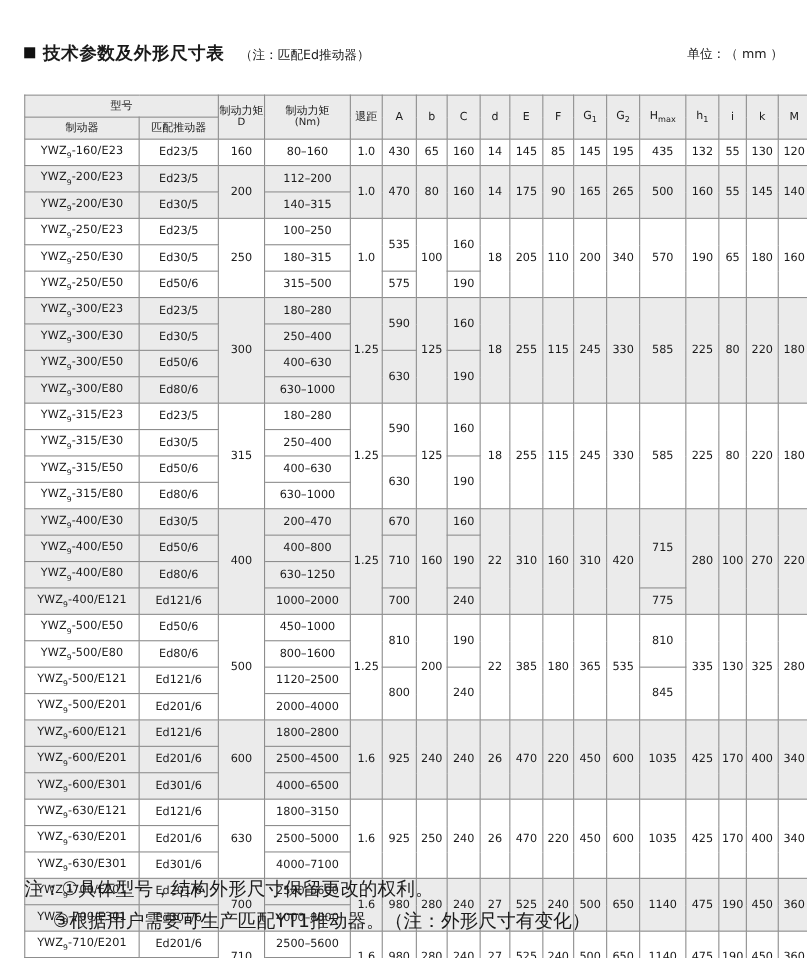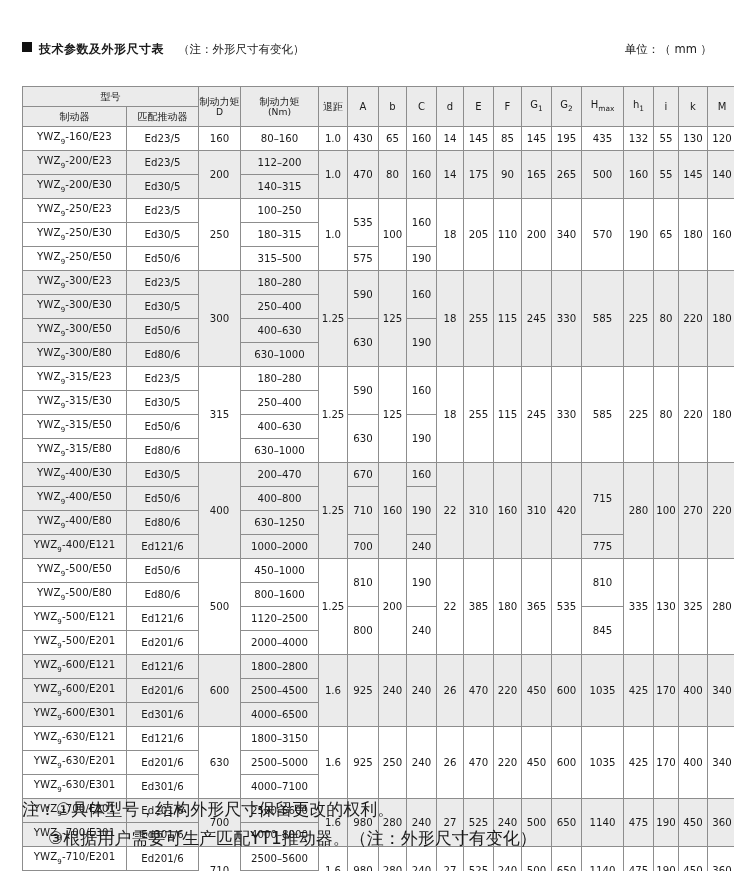--- a/index.html
+++ b/index.html
@@ -33,21 +33,21 @@
   .bullet-square {
     width: 10px;
     height: 10px;
     background: #111;
     display: inline-block;
     margin-right: 7px;
     position: relative;
     top: -1px;
   }
   .title-main {
-    font-size: 12px;
+    font-size: 16px;
     font-weight: bold;
     letter-spacing: 0.5px;
     white-space: nowrap;
   }
   .title-note {
     font-size: 11.5px;
     margin-left: 14px;
     white-space: nowrap;
   }
   .title-unit {
@@ -132,21 +132,21 @@
   .notes .nline { white-space: nowrap; }
   .notes .nline.indent { padding-left: 26px; }
 </style>
 </head>
 <body>
 
 <div class="title-row">
   <div class="title-left">
     <span class="bullet-square"></span>
     <span class="title-main">技术参数及外形尺寸表</span>
-    <span class="title-note">（注：外形尺寸有变化）</span>
+    <span class="title-note">（注：匹配Ed推动器）</span>
   </div>
   <span class="title-unit">单位：（ mm ）</span>
 </div>
 
 <div class="table-wrap">
   <table class="spec">
     <colgroup>
       <col class="c-model">
         <col class="c-act">
         <col class="c-dia">

